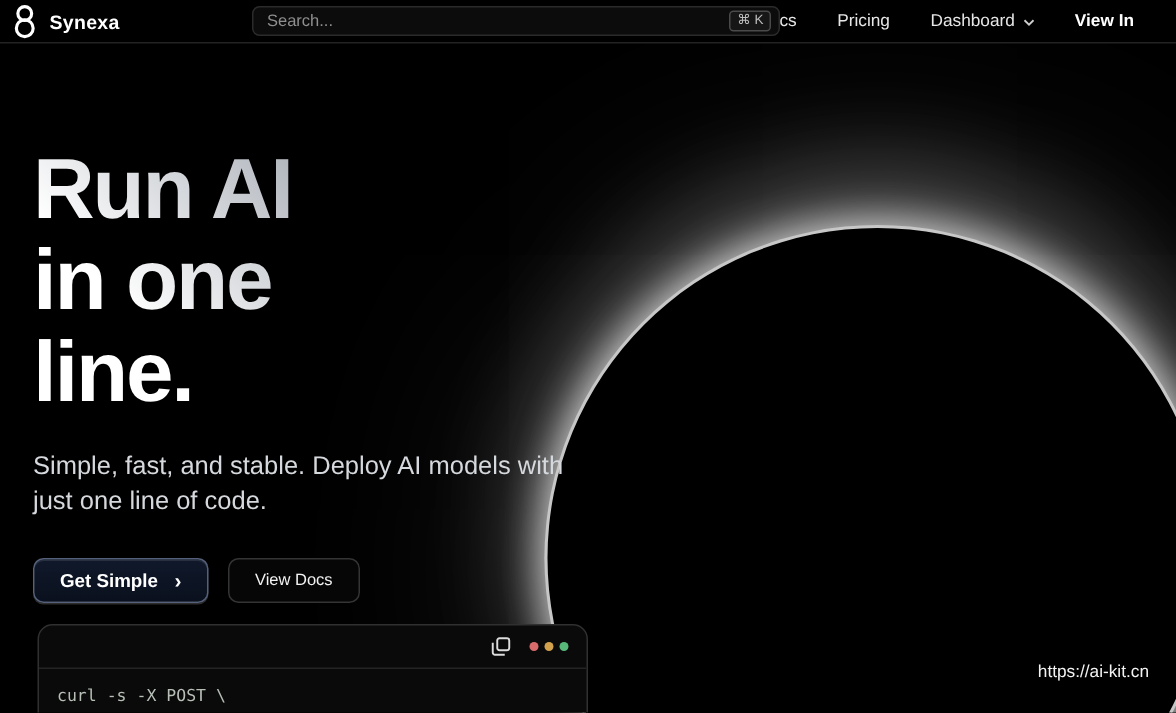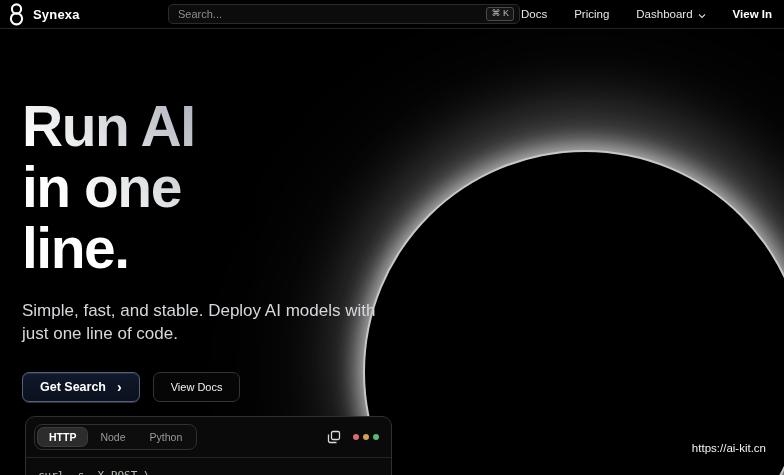--- a/index.html
+++ b/index.html
@@ -8,21 +8,21 @@
     position:relative;
     background:#000;
     font-family:"Liberation Sans", sans-serif;
     color:#fff;
   }
 
   
   .navbar {
     position:absolute; top:0; left:0; right:0; height:29px;
     display:flex; align-items:center;
-    padding:0 12px 0 8px;
+    padding:0 28px 0 8px;
     background:#000;
     border-bottom:1px solid #232323;
     z-index:10;
   }
   .brand { display:flex; align-items:center; gap:8px; cursor:pointer; }
   .brand-name { font-size:13px; font-weight:bold; letter-spacing:.2px; color:#fff; }
   .searchbox {
     position:absolute; left:168px; top:4px; width:352px; height:20px;
     background:#0c0c0c; border:1px solid #2b2b2b; border-radius:5px;
     display:flex; align-items:center; padding:0 5px 0 9px;
@@ -168,36 +168,31 @@
 
 <main class="hero">
   <h1 class="hero-heading">
     <div>Run AI</div>
     <div>in one</div>
     <div>line.</div>
   </h1>
   <p class="hero-subtitle">Simple, fast, and stable. Deploy AI models with just one line of code.</p>
   <div class="btn-row">
     <button class="btn btn-primary">
-      <span>Get Search</span>
+      <span>Get Simple</span>
       <span class="chev-right">›</span>
     </button>
     <button class="btn btn-secondary">
       <span>View Docs</span>
     </button>
   </div>
 </main>
 
 <section class="code-panel">
   <div class="code-header">
-    <div class="tab-group">
-      <span class="tab active">HTTP</span>
-      <span class="tab">Node</span>
-      <span class="tab">Python</span>
-    </div>
     <div class="header-right">
       <span class="copy-btn">
         <svg width="14" height="14" viewBox="0 0 14 14" fill="none">
           <rect x="4.5" y="1.5" width="8" height="8" rx="1.5" stroke="#dcdcdc" stroke-width="1.3"></rect>
           <path d="M9.5 12.5 H3 a1.5 1.5 0 0 1 -1.5 -1.5 V4.5" stroke="#dcdcdc" stroke-width="1.3"></path>
         </svg>
       </span>
       <span class="dots">
         <span class="dot" style="background: rgb(217, 107, 107);"></span>
         <span class="dot" style="background: rgb(210, 162, 76);"></span>

